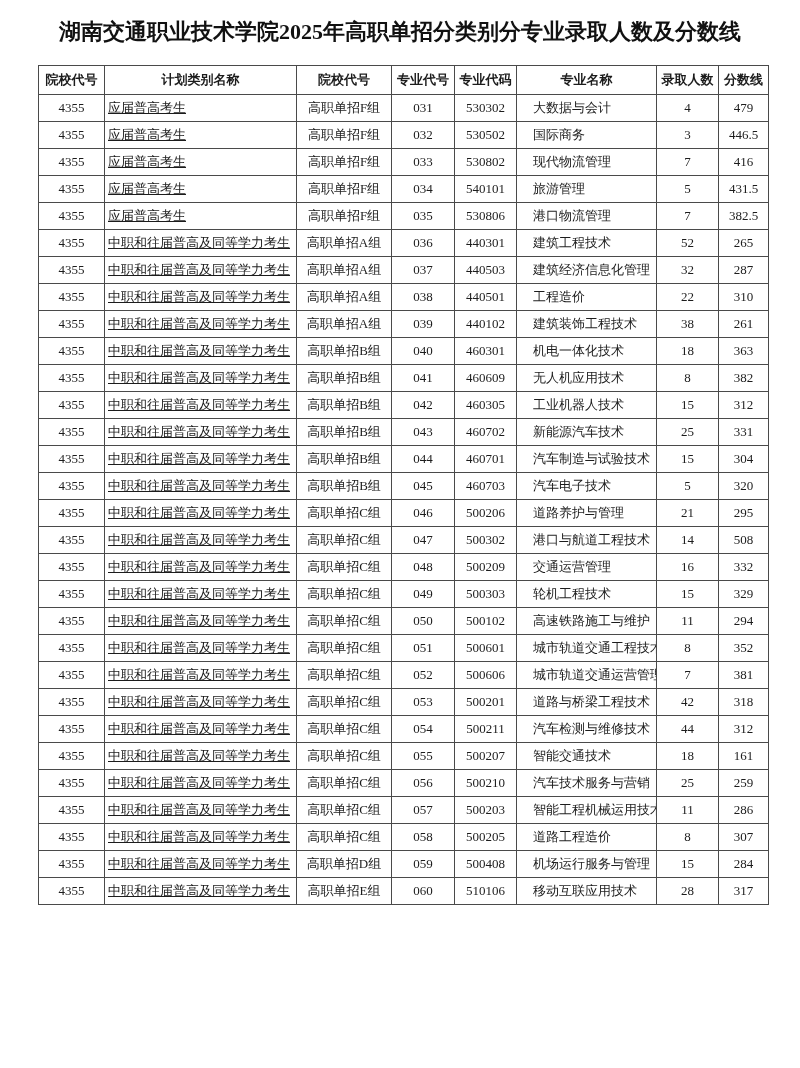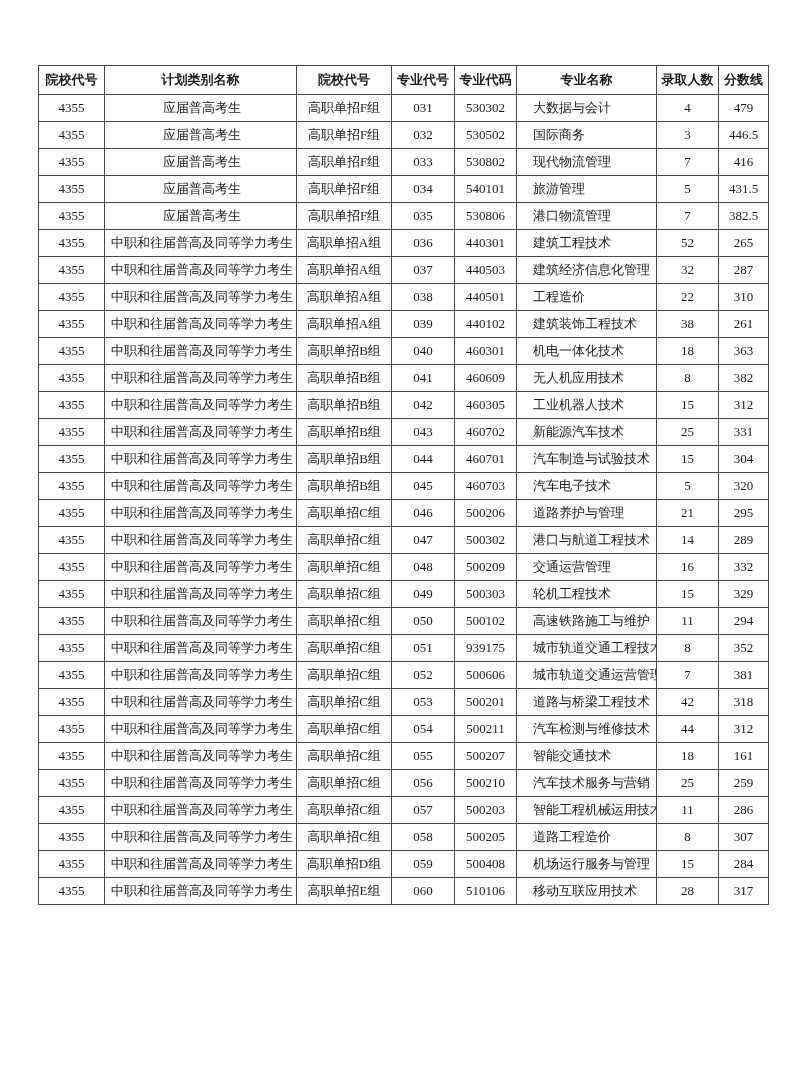--- a/index.html
+++ b/index.html
@@ -55,28 +55,29 @@
   
   col.w0{width:66px;}
   col.w1{width:192px;}
   col.w2{width:95px;}
   col.w3{width:63px;}
   col.w4{width:62px;}
   col.w5{width:140px;}
   col.w6{width:62px;}
   col.w7{width:50px;}
   
-  .score-table td.c1{text-align:center;padding-left:3px;}
+  .score-table td.c1{text-align:left;padding-left:3px;text-decoration:underline;}
   .score-table td.c5{text-align:left;padding-left:16px;}
 </style>
 </head>
 <body>
 
 <div class="page">
 
+  <div class="page-title">湖南交通职业技术学院2025年高职单招分类别分专业录取人数及分数线</div>
 
   <table class="score-table">
     <colgroup>
       <col class="w0">
         <col class="w1">
         <col class="w2">
         <col class="w3">
       <col class="w4">
         <col class="w5">
         <col class="w6">
@@ -256,21 +257,21 @@
           <td class="c7">295</td>
         </tr>
         <tr>
           <td class="c0">4355</td>
           <td class="c1">中职和往届普高及同等学力考生</td>
           <td class="c2">高职单招C组</td>
           <td class="c3">047</td>
           <td class="c4">500302</td>
           <td class="c5">港口与航道工程技术</td>
           <td class="c6">14</td>
-          <td class="c7">289</td>
+          <td class="c7">508</td>
         </tr>
         <tr>
           <td class="c0">4355</td>
           <td class="c1">中职和往届普高及同等学力考生</td>
           <td class="c2">高职单招C组</td>
           <td class="c3">048</td>
           <td class="c4">500209</td>
           <td class="c5">交通运营管理</td>
           <td class="c6">16</td>
           <td class="c7">332</td>
@@ -293,21 +294,21 @@
           <td class="c4">500102</td>
           <td class="c5">高速铁路施工与维护</td>
           <td class="c6">11</td>
           <td class="c7">294</td>
         </tr>
         <tr>
           <td class="c0">4355</td>
           <td class="c1">中职和往届普高及同等学力考生</td>
           <td class="c2">高职单招C组</td>
           <td class="c3">051</td>
-          <td class="c4">939175</td>
+          <td class="c4">500601</td>
           <td class="c5">城市轨道交通工程技术</td>
           <td class="c6">8</td>
           <td class="c7">352</td>
         </tr>
         <tr>
           <td class="c0">4355</td>
           <td class="c1">中职和往届普高及同等学力考生</td>
           <td class="c2">高职单招C组</td>
           <td class="c3">052</td>
           <td class="c4">500606</td>

